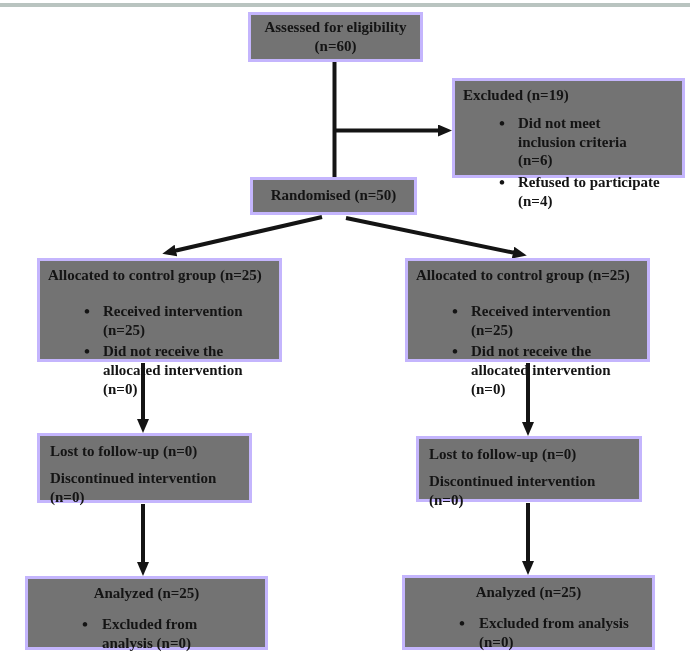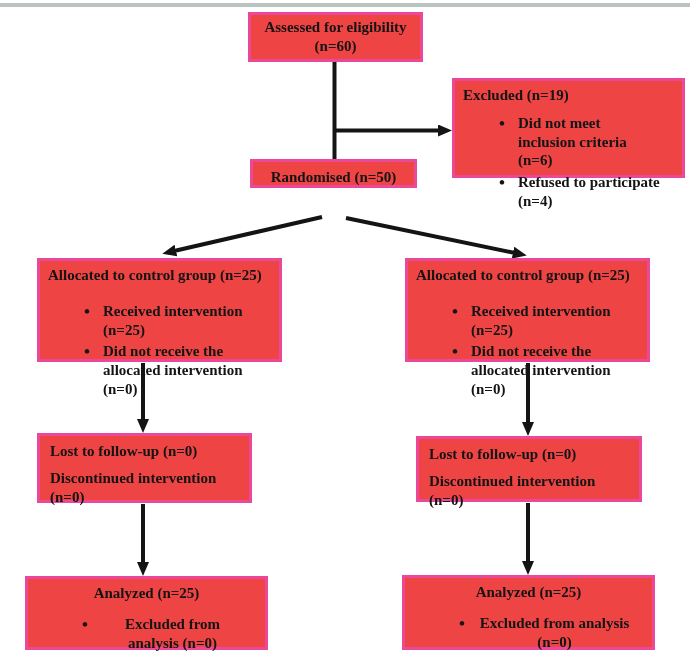--- a/index.html
+++ b/index.html
@@ -20,22 +20,22 @@
   .top-rule {
     position: absolute;
     left: 0;
     top: 3px;
     width: 690px;
     height: 4px;
     background: #b9c4c0;
   }
   .box {
     position: absolute;
-    border: 3px solid #ec4899;
-    background: #ef4444;
+    border: 3px solid #c4b5fd;
+    background: #737373;
     box-sizing: border-box;
     font-size: 15px;
     line-height: 1.25;
   }
   .center-text { text-align: center; }
   .box-title { padding: 5px 8px 0 8px; }
   .bullets {
     list-style: none;
     margin: 16px;
     padding: 0 6px 0 0;
@@ -49,36 +49,36 @@
     content: "\2022";
     position: absolute;
     left: 28px;
     top: -1px;
     font-size: 17px;
   }
   
   #box-assessed   { left: 248px; top: 12px;  width: 175px; height: 50px; padding-top: 3px; }
   #box-excluded   { left: 452px; top: 78px;  width: 233px; height: 100px; }
   #box-excluded .bullets { margin-top: 9px; }
-  #box-randomised { left: 250px; top: 159px; width: 167px; height: 29px; line-height: 31px; }
+  #box-randomised { left: 250px; top: 177px; width: 167px; height: 38px; line-height: 31px; }
   .box-allocated  { top: 258px; width: 245px; height: 104px; }
   #box-alloc-left  { left: 37px; }
   #box-alloc-right { left: 405px; }
   .box-allocated .bullets { margin-top: 17px; }
   .box-followup { height: 70px; }
   #box-follow-left  { left: 37px;  top: 433px; width: 215px; }
   #box-follow-right { left: 416px; top: 436px; width: 226px; height: 66px; }
   .fu-line { padding: 6px 10px 0 10px; font-family: Liberation Serif, serif; }
   .fu-line + .fu-line { padding-top: 8px; }
   .box-analyzed { height: 74px; }
   #box-analyzed-left  { left: 25px;  top: 576px; width: 243px; }
   #box-analyzed-right { left: 402px; top: 575px; width: 253px; height: 75px; }
   .box-analyzed .box-title { }
   .box-analyzed .bullets { margin-top: 12px; }
-  .box-analyzed .bullets li { padding-left: 58px; text-align: center; }
+  .box-analyzed .bullets li { padding-left: 58px; }
   .box-analyzed .bullets li::before { left: 38px; }
   #connectors {
     position: absolute;
     left: 0;
     top: 0;
     width: 690px;
     height: 663px;
     pointer-events: none;
   }
 </style>

